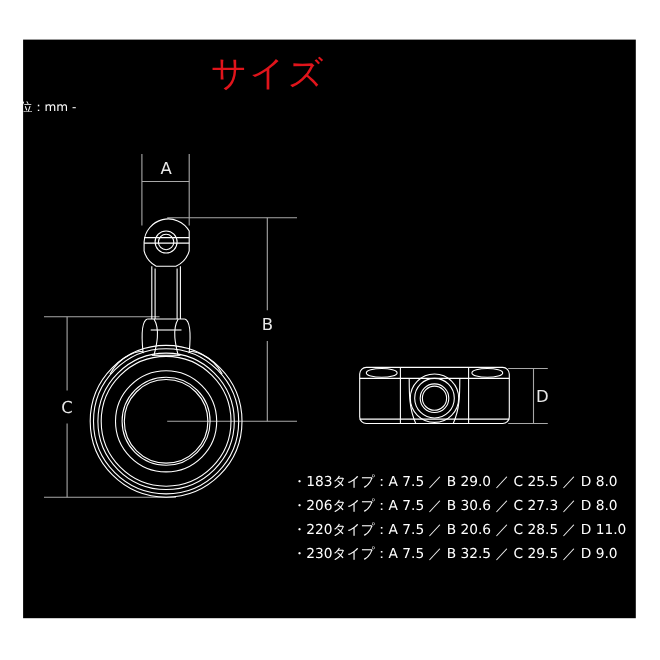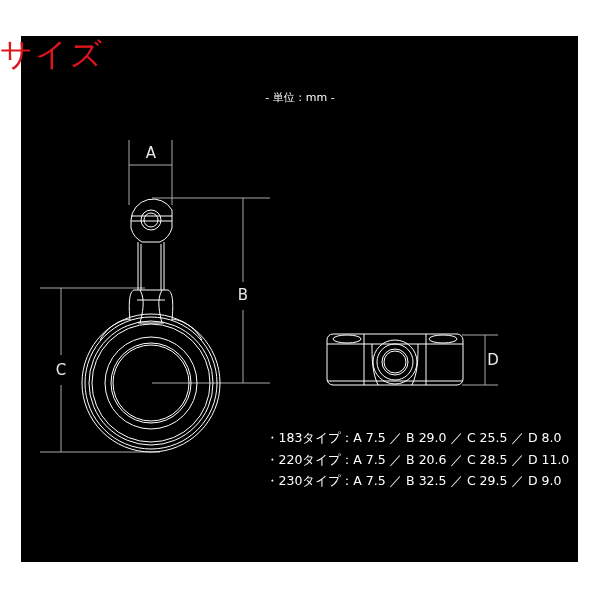--- a/index.html
+++ b/index.html
@@ -1,22 +1,22 @@
 <!DOCTYPE html>
 <html><head>
 <meta charset="utf-8">
 <style>
   html, body { margin:0; padding:0; background:#ffffff; }
   body { width:600px; height:600px; position:relative; overflow:hidden;
          font-family:"DejaVu Sans", "Liberation Sans", sans-serif; }
   .panel { position:absolute; left:21px; top:36px; width:557px; height:526px; background:#000000; }
-  .title { position:absolute; left:0; width:488px; top:34px; text-align:left;
+  .title { position:absolute; left:0; width:488px; top:46px; text-align:center;
            color:#e0141b; font-family:"DejaVu Serif","Liberation Serif",serif;
            font-size:32px; letter-spacing:2px; line-height:40px; }
-  .subtitle { position:absolute; left:0; width:600px; top:90px; text-align:center;
+  .subtitle { position:absolute; left:0; width:600px; top:90px; text-align:left;
               color:#ffffff; font-size:11px; line-height:16px; }
   svg.drawing { position:absolute; left:0; top:0; }
   .dim-label { position:absolute; color:#e8e8e8; font-size:15px; line-height:18px;
                width:20px; text-align:center; }
   .specs { position:absolute; left:266px; top:427px; color:#ffffff; font-size:12.5px; }
   .spec-row { height:21.5px; line-height:21.5px; white-space:nowrap; }
 </style>
 </head>
 <body>
 
@@ -96,15 +96,16 @@
   </g>
 </svg>
 
 <div class="dim-label" style="left:141px; top:144px;">A</div>
 <div class="dim-label" style="left:233px; top:286px;">B</div>
 <div class="dim-label" style="left:51px; top:361px;">C</div>
 <div class="dim-label" style="left:483px; top:351px;">D</div>
 
 <div class="specs">
   <div class="spec-row">・183タイプ：A 7.5 ／ B 29.0 ／ C 25.5 ／ D 8.0</div>
+  <div class="spec-row">・206タイプ：A 7.5 ／ B 30.6 ／ C 27.3 ／ D 8.0</div>
   <div class="spec-row">・220タイプ：A 7.5 ／ B 20.6 ／ C 28.5 ／ D 11.0</div>
   <div class="spec-row">・230タイプ：A 7.5 ／ B 32.5 ／ C 29.5 ／ D 9.0</div>
 </div>
 
 </body></html>

